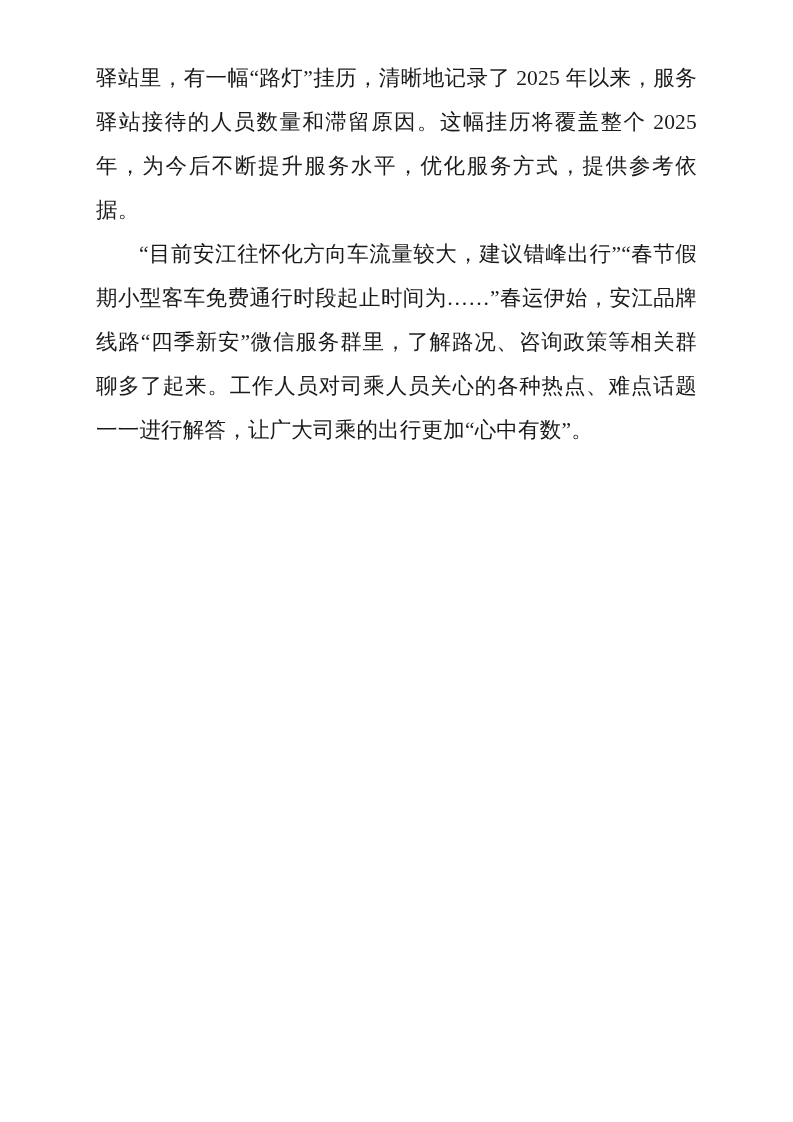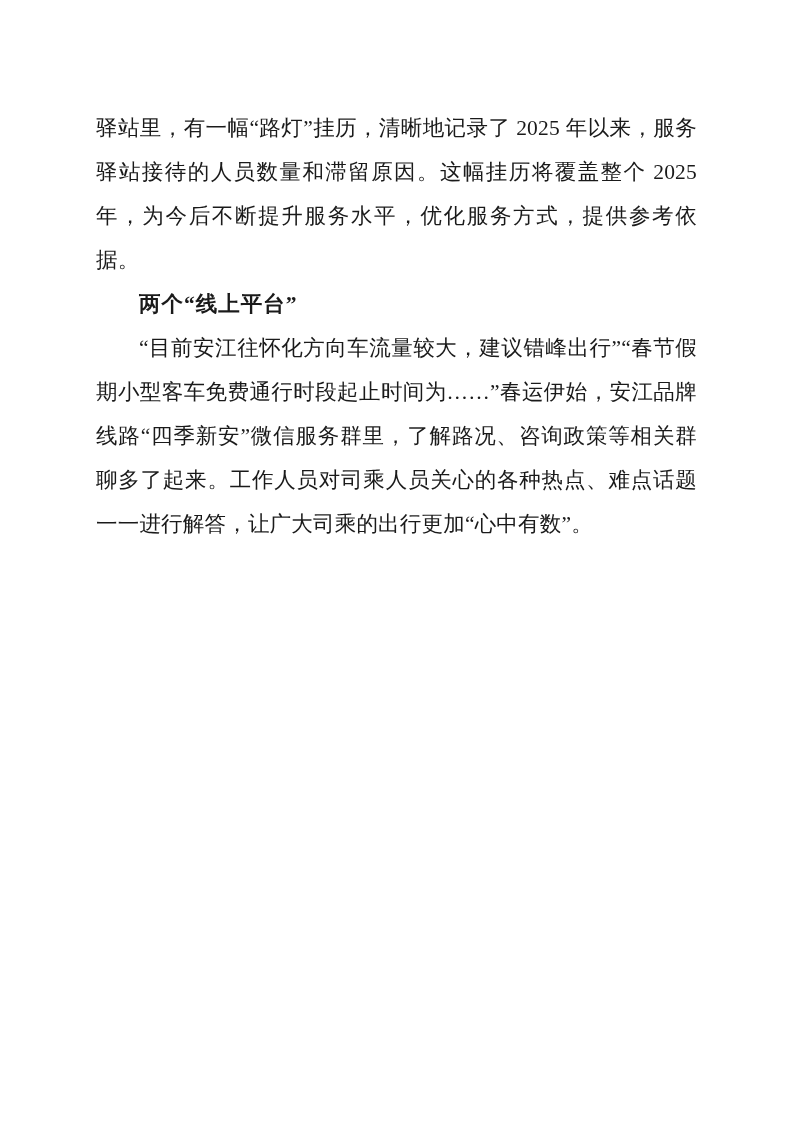--- a/index.html
+++ b/index.html
@@ -12,21 +12,21 @@
     height: 1122px;
     font-family: "Liberation Serif", "DejaVu Serif", serif;
     color: #1a1a1a;
     -webkit-font-smoothing: antialiased;
   }
   .page {
     position: relative;
     width: 793px;
     height: 1122px;
     box-sizing: border-box;
-    padding: 106px 96px 60px 96px;
+    padding: 56px 96px 60px 96px;
     background: #ffffff;
   }
   .doc-body {
     font-size: 21.5px;
     line-height: 44px;
     text-align: justify;
     text-justify: inter-ideograph;
     letter-spacing: 0.2px;
   }
   p.para {
@@ -49,18 +49,17 @@
 </style>
 </head>
 <body>
 
 <div class="page">
   <div class="doc-body">
 
     <p class="para no-indent">驿站里，有一幅“路灯”挂历，清晰地记录了 2025 年以来，服务驿站接待的人员数量和滞留原因。这幅挂历将覆盖整个 2025 年，为今后不断提升服务水平，优化服务方式，提供参考依据。</p>
 
 
-    <h2 class="subhead">两个“线上平台”</h2>
 
     <p class="para">“目前安江往怀化方向车流量较大，建议错峰出行”“春节假期小型客车免费通行时段起止时间为……”春运伊始，安江品牌线路“四季新安”微信服务群里，了解路况、咨询政策等相关群聊多了起来。工作人员对司乘人员关心的各种热点、难点话题一一进行解答，让广大司乘的出行更加“心中有数”。</p>
 
   </div>
 </div>
 
 </body></html>

